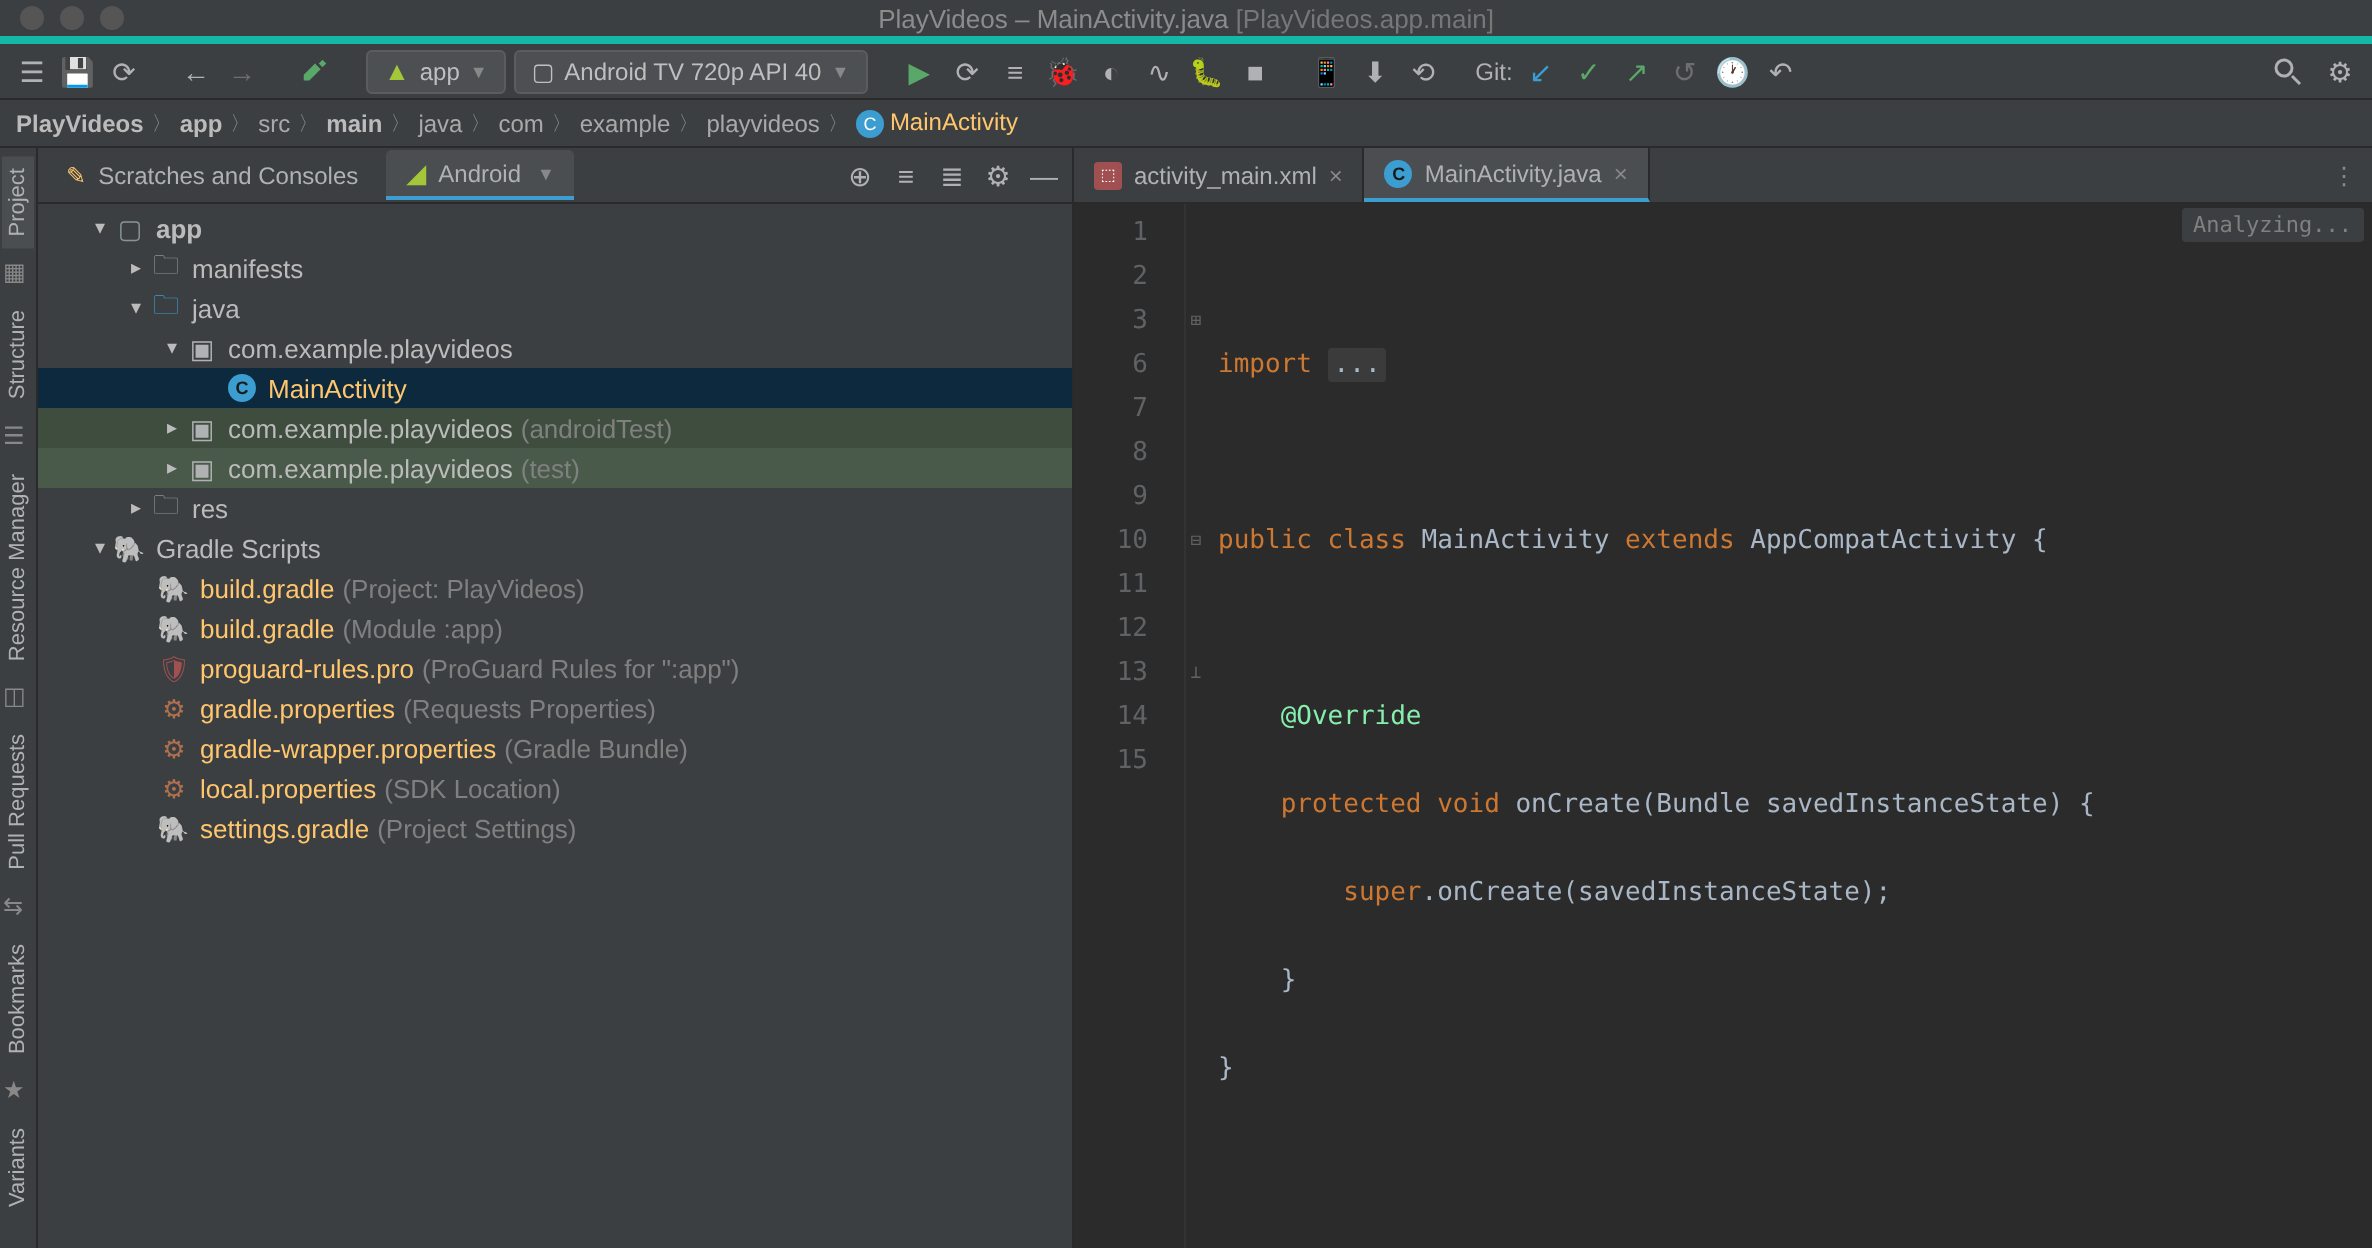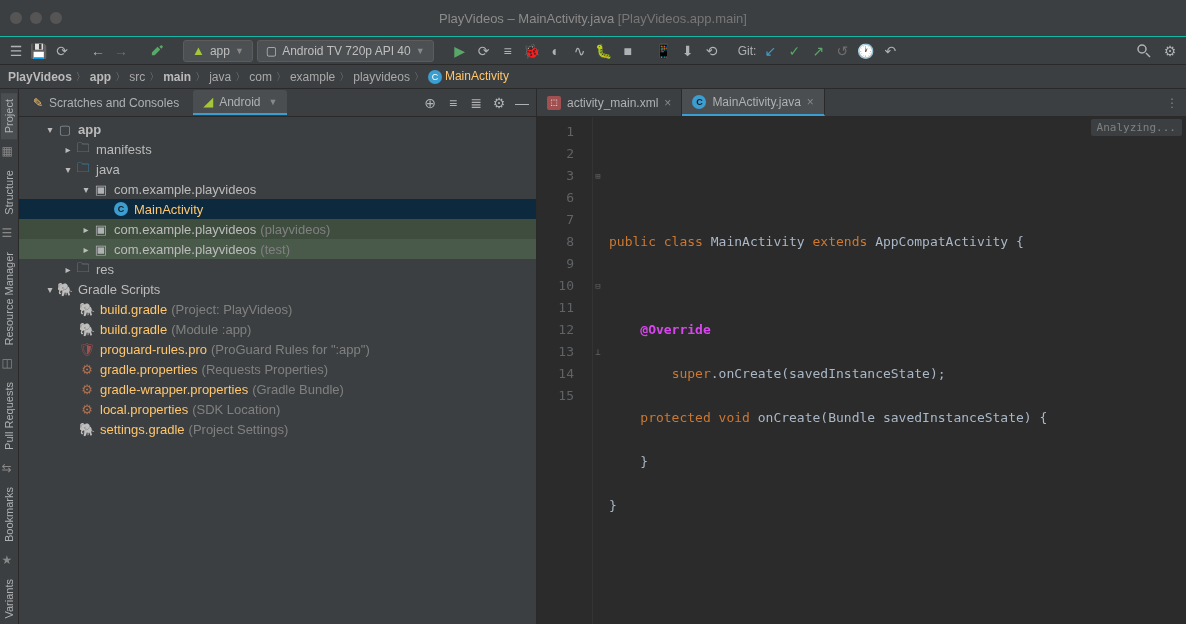--- a/index.html
+++ b/index.html
@@ -6,26 +6,26 @@
 body {
   background: #2b2b2b;
   color: #bbbbbb;
   font-family: -apple-system, "Lucida Grande", sans-serif;
   font-size: 12px;
   width: 1186px;
   height: 624px;
   overflow: hidden;
 }
 .titlebar {
-  height: 37px;
+  height: 22px;
   background: #3c3f41;
   display: flex;
   align-items: center;
   position: relative;
-  border-bottom: 1px solid #14b8a6;
+  border-bottom: 4px solid #14b8a6;
 }
 .traffic { display: flex; gap: 8px; padding-left: 10px; }
 .traffic .dot { width: 12px; height: 12px; border-radius: 50%; background: #555; }
 .titlebar .title { position: absolute; left: 50%; transform: translateX(-50%); color: #8c8c8c; font-size: 13px; }
 .titlebar .title .sub { color: #777; }
 .toolbar {
   height: 28px;
   background: #3c3f41;
   display: flex;
   align-items: center;
@@ -141,21 +141,21 @@
 .editor-body { flex: 1; display: flex; font-family: "Menlo", "Consolas", monospace; font-size: 13px; position: relative; }
 .analyzing { position: absolute; top: 2px; right: 4px; background: #3c3f41; color: #808080; padding: 2px 6px; font-size: 11px; border-radius: 2px; }
 .gutter { width: 56px; text-align: right; padding-right: 18px; color: #606366; padding-top: 4px; user-select: none; line-height: 22px; border-right: 1px solid #333; }
 .gutter .ln { height: 22px; }
 .fold-gutter { width: 10px; padding-top: 4px; line-height: 22px; color: #606366; font-size: 9px; }
 .fold-gutter div { height: 22px; text-align: center; }
 .code { flex: 1; padding-top: 4px; padding-left: 6px; line-height: 22px; color: #a9b7c6; white-space: pre; }
 .code .line { height: 22px; }
 .kw { color: #cc7832; }
 .pkg { color: #a9b7c6; }
-.ann { color: #d946ef; font-weight: bold; }
+.ann { color: #86efac; }
 .cls { color: #a9b7c6; }
 .hl { background: #3b3b3b; padding: 1px 3px; border-radius: 2px; }
 .run-green { color: #59a869; }
 .git { color: #afb1b3; }
 .git-blue { color: #3c9dd0; }
 .git-green { color: #59a869; }
 .git-dim { color: #6e6e6e; }
 svg { display: block; }
 </style>
 </head>
@@ -316,21 +316,21 @@
           <span class="ico">
             <span class="class-icon">C</span>
           </span>
           <span class="name orange">MainActivity</span>
         </div>
       <div class="tree-row tinted">
           <span class="indent" style="width:56px"></span>
           <span class="exp">▸</span>
           <span class="ico pkg-icon">▣</span>
           <span class="name">com.example.playvideos</span>
-          <span class="hint">(playvideos)</span>
+          <span class="hint">(androidTest)</span>
         </div>
       <div class="tree-row tinted alt">
           <span class="indent" style="width:56px"></span>
           <span class="exp">▸</span>
           <span class="ico pkg-icon">▣</span>
           <span class="name">com.example.playvideos</span>
           <span class="hint">(test)</span>
         </div>
       <div class="tree-row">
           <span class="indent" style="width:38px"></span>
@@ -430,25 +430,26 @@
           <div></div>
           <div>⊟</div>
           <div></div>
           <div></div>
           <div>⊥</div>
           <div></div>
           <div></div>
       </div>
       <div class="code">
 <div class="line"></div>
+<div class="line"><span class="kw">import</span> <span class="hl">...</span></div>
 <div class="line"></div>
 <div class="line"><span class="kw">public</span> <span class="kw">class</span> <span class="cls">MainActivity</span> <span class="kw">extends</span> <span class="cls">AppCompatActivity</span> {</div>
 <div class="line"></div>
 <div class="line">    <span class="ann">@Override</span></div>
+<div class="line">    <span class="kw">protected</span> <span class="kw">void</span> <span>onCreate(Bundle savedInstanceState) {</span></div>
 <div class="line">        <span class="kw">super</span><span>.onCreate(savedInstanceState);</span></div>
-<div class="line">    <span class="kw">protected</span> <span class="kw">void</span> <span>onCreate(Bundle savedInstanceState) {</span></div>
 <div class="line">    <span>}</span></div>
 <div class="line"><span>}</span></div>
 
       </div>
     </div>
   </div>
 </div>
 
 </body></html>

